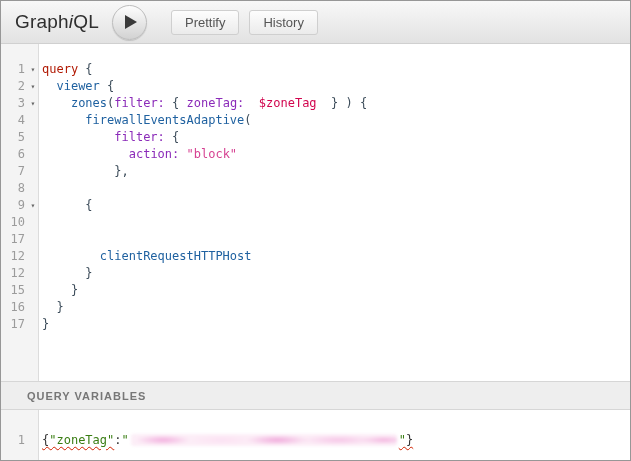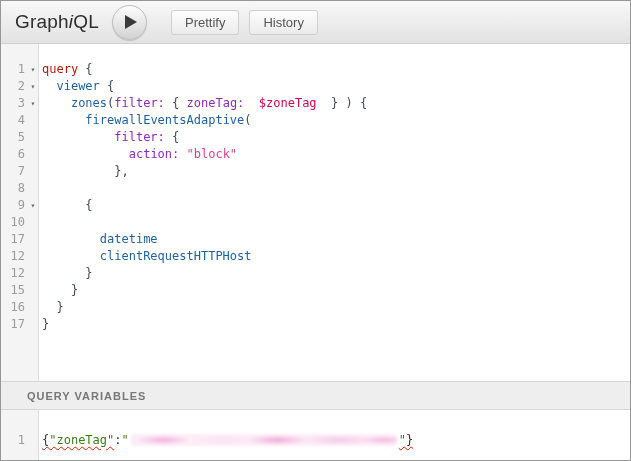--- a/index.html
+++ b/index.html
@@ -160,21 +160,20 @@
           <span class="fold">▾</span>
           <span class="code">      <span style="color: rgb(59, 75, 89);">{</span></span>
         </div>
         <div class="cm-line">
           <span class="ln">10</span>
           <span class="fold"></span>
         </div>
         <div class="cm-line">
           <span class="ln">17</span>
           <span class="fold"></span>
-          <span class="code">        <span style="color: rgb(31, 97, 160);">datetime</span></span>
         </div>
         <div class="cm-line">
           <span class="ln">12</span>
           <span class="fold"></span>
           <span class="code">        <span style="color: rgb(31, 97, 160); text-align: center;">clientRequestHTTPHost</span></span>
         </div>
         <div class="cm-line">
           <span class="ln">12</span>
           <span class="fold"></span>
           <span class="code">      <span style="color: rgb(59, 75, 89);">}</span></span>

